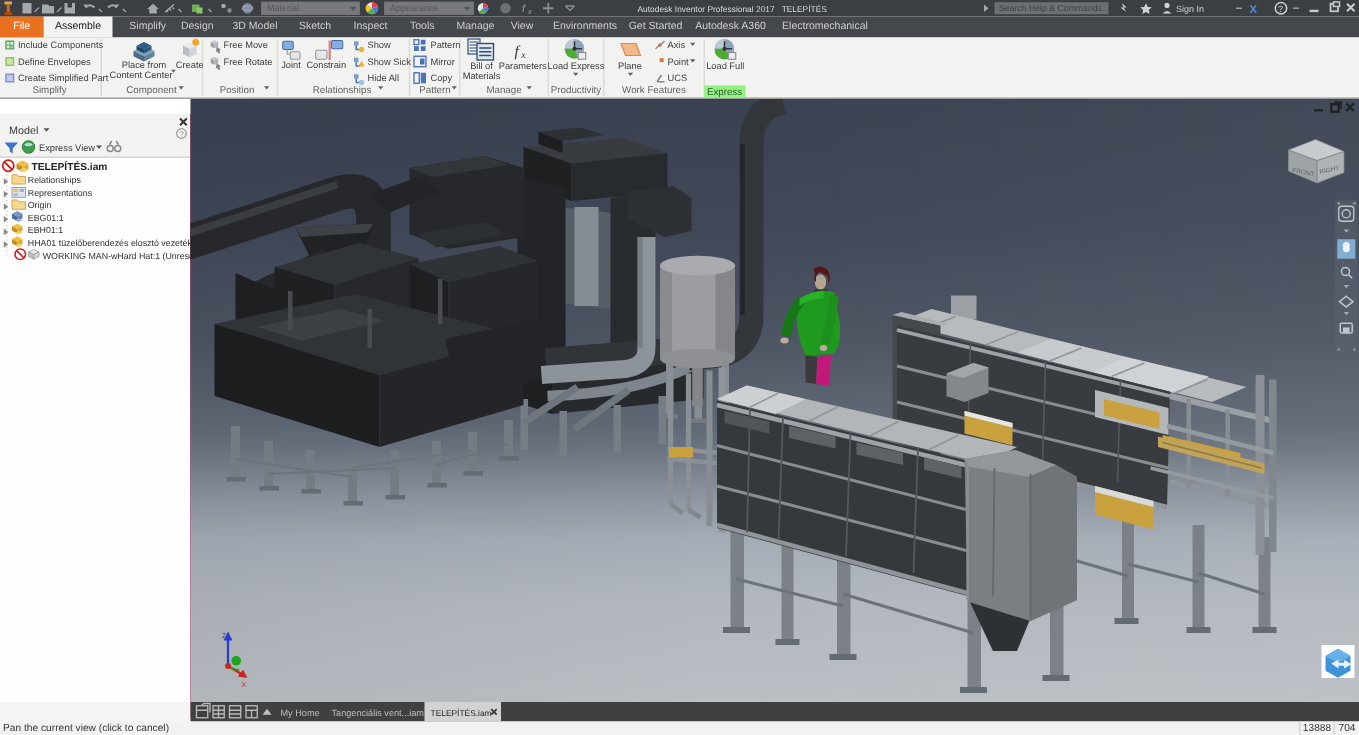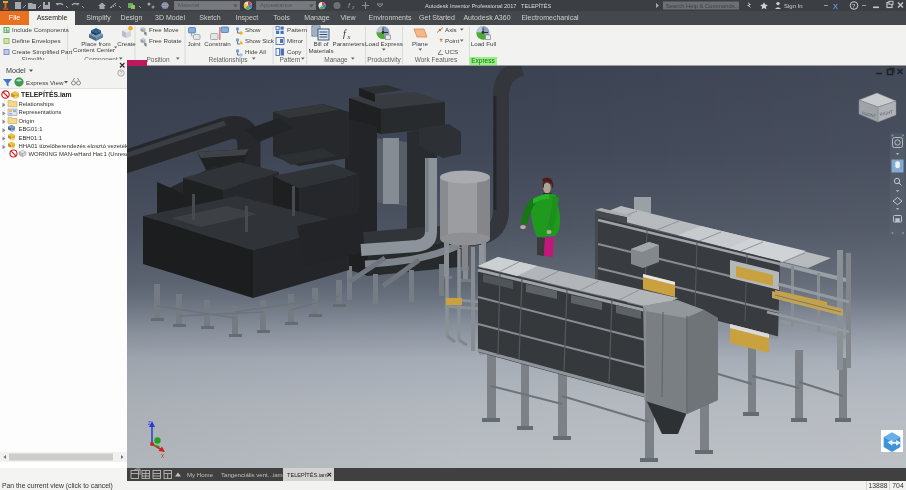--- a/index.html
+++ b/index.html
@@ -14,21 +14,21 @@
 
 #tabrow { position:absolute; left:0; top:11px; width:906px; height:14px; background:#44474b; }
 .rtab { position:absolute; top:0; height:14px; line-height:14px; font-size:7px; color:#cfcfcd; text-align:center; }
 #filetab { left:0; width:29px; background:#e8701e; color:#fff; }
 #activetab { background:#f2f2f0; color:#222; }
 
 
 #ribbon { position:absolute; left:0; top:25px; width:906px; height:41px; background:#f2f2f0; border-bottom:1px solid #9c9c98; }
 
 
-#panel { position:absolute; left:0; top:60px; width:147px; height:402px; background:#be185d; }
+#panel { position:absolute; left:0; top:76px; width:147px; height:402px; background:#be185d; }
 
 
 #viewport { position:absolute; left:127px; top:66px; width:779px; height:402px;
   background:linear-gradient(90deg, rgba(10,12,22,.05) 0%, rgba(255,255,255,0) 45%, rgba(255,255,255,.045) 100%),
   linear-gradient(180deg,#3a4150 0%, #404757 21%, #4d5462 40%, #555d6a 46%, #606876 54%, #6b7480 58%, #8d95a1 66%, #a5acb5 73%, #b2b7be 83%, #babfc4 100%); }
 
 
 #dock { position:absolute; left:127px; top:468px; width:779px; height:13px; background:#404040; }
 
 #status { position:absolute; left:0; top:481px; width:906px; height:9px; background:#f2f2f1; font-size:6.8px; color:#333; }

